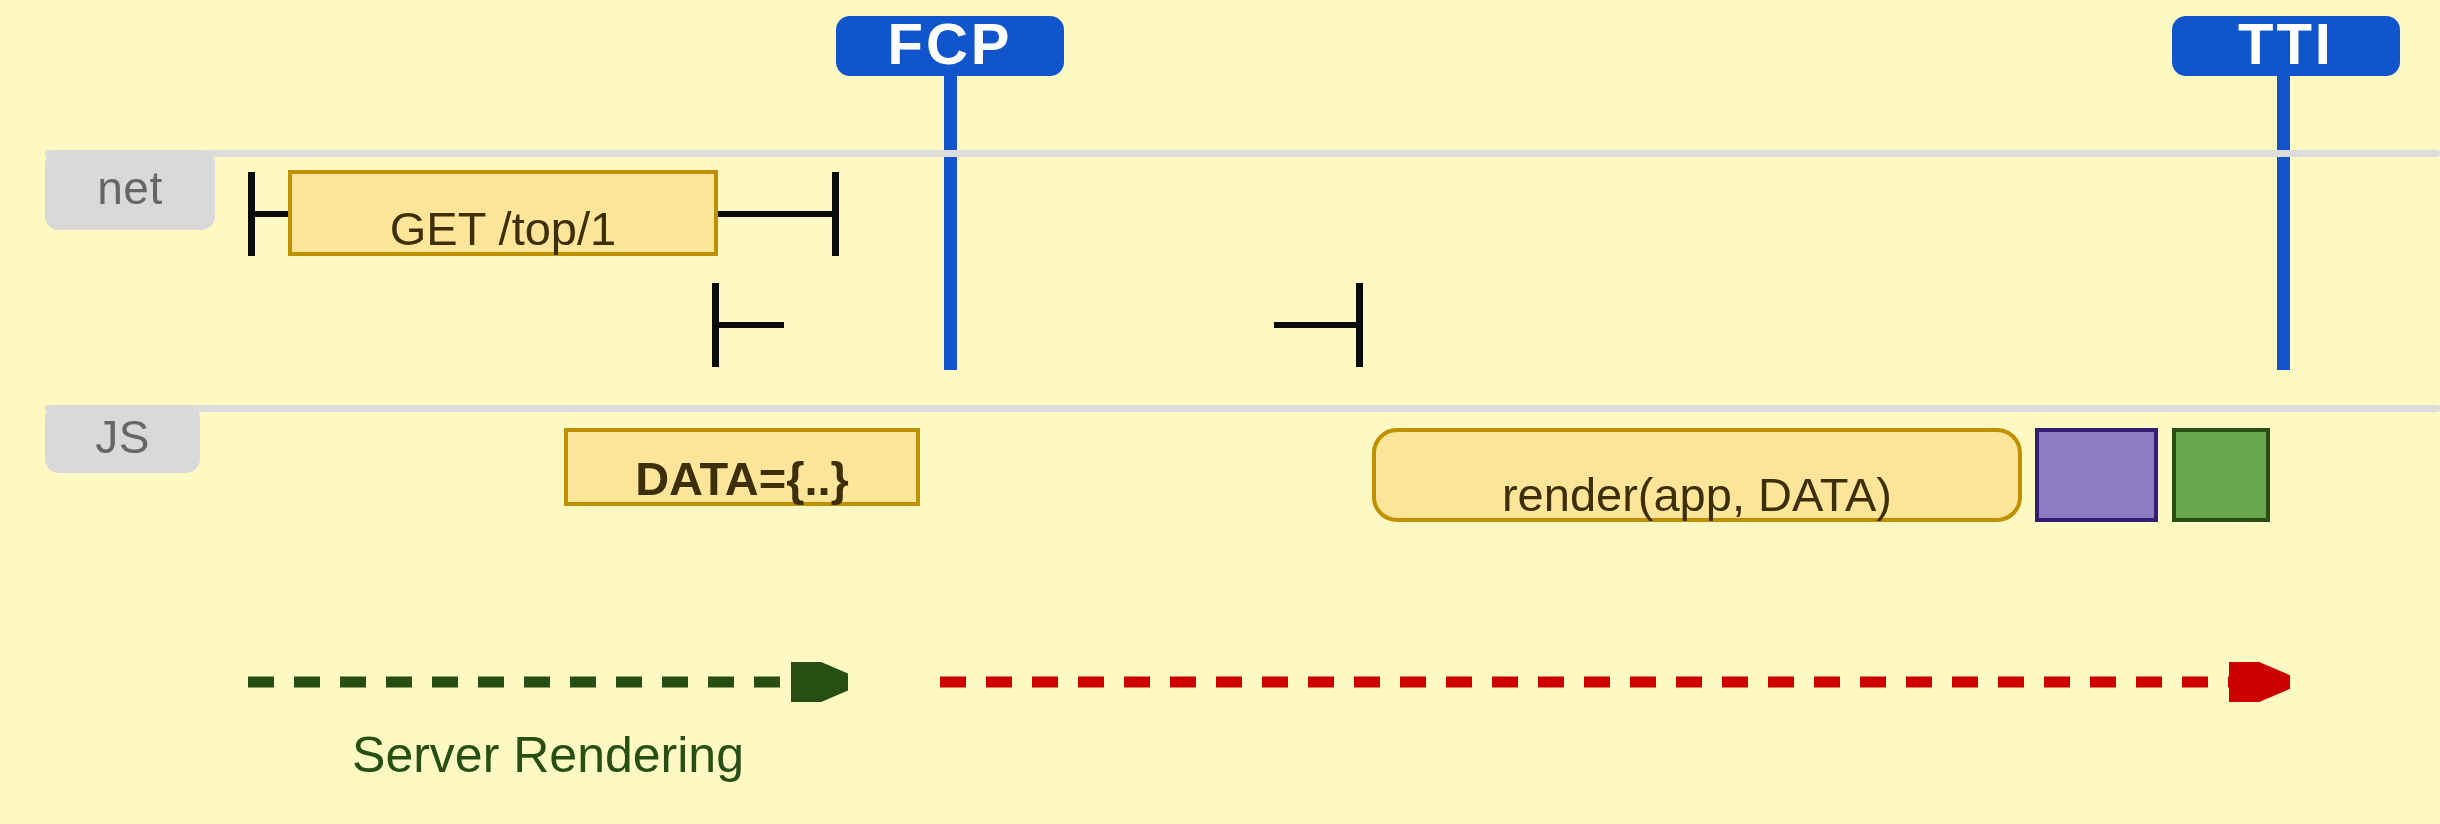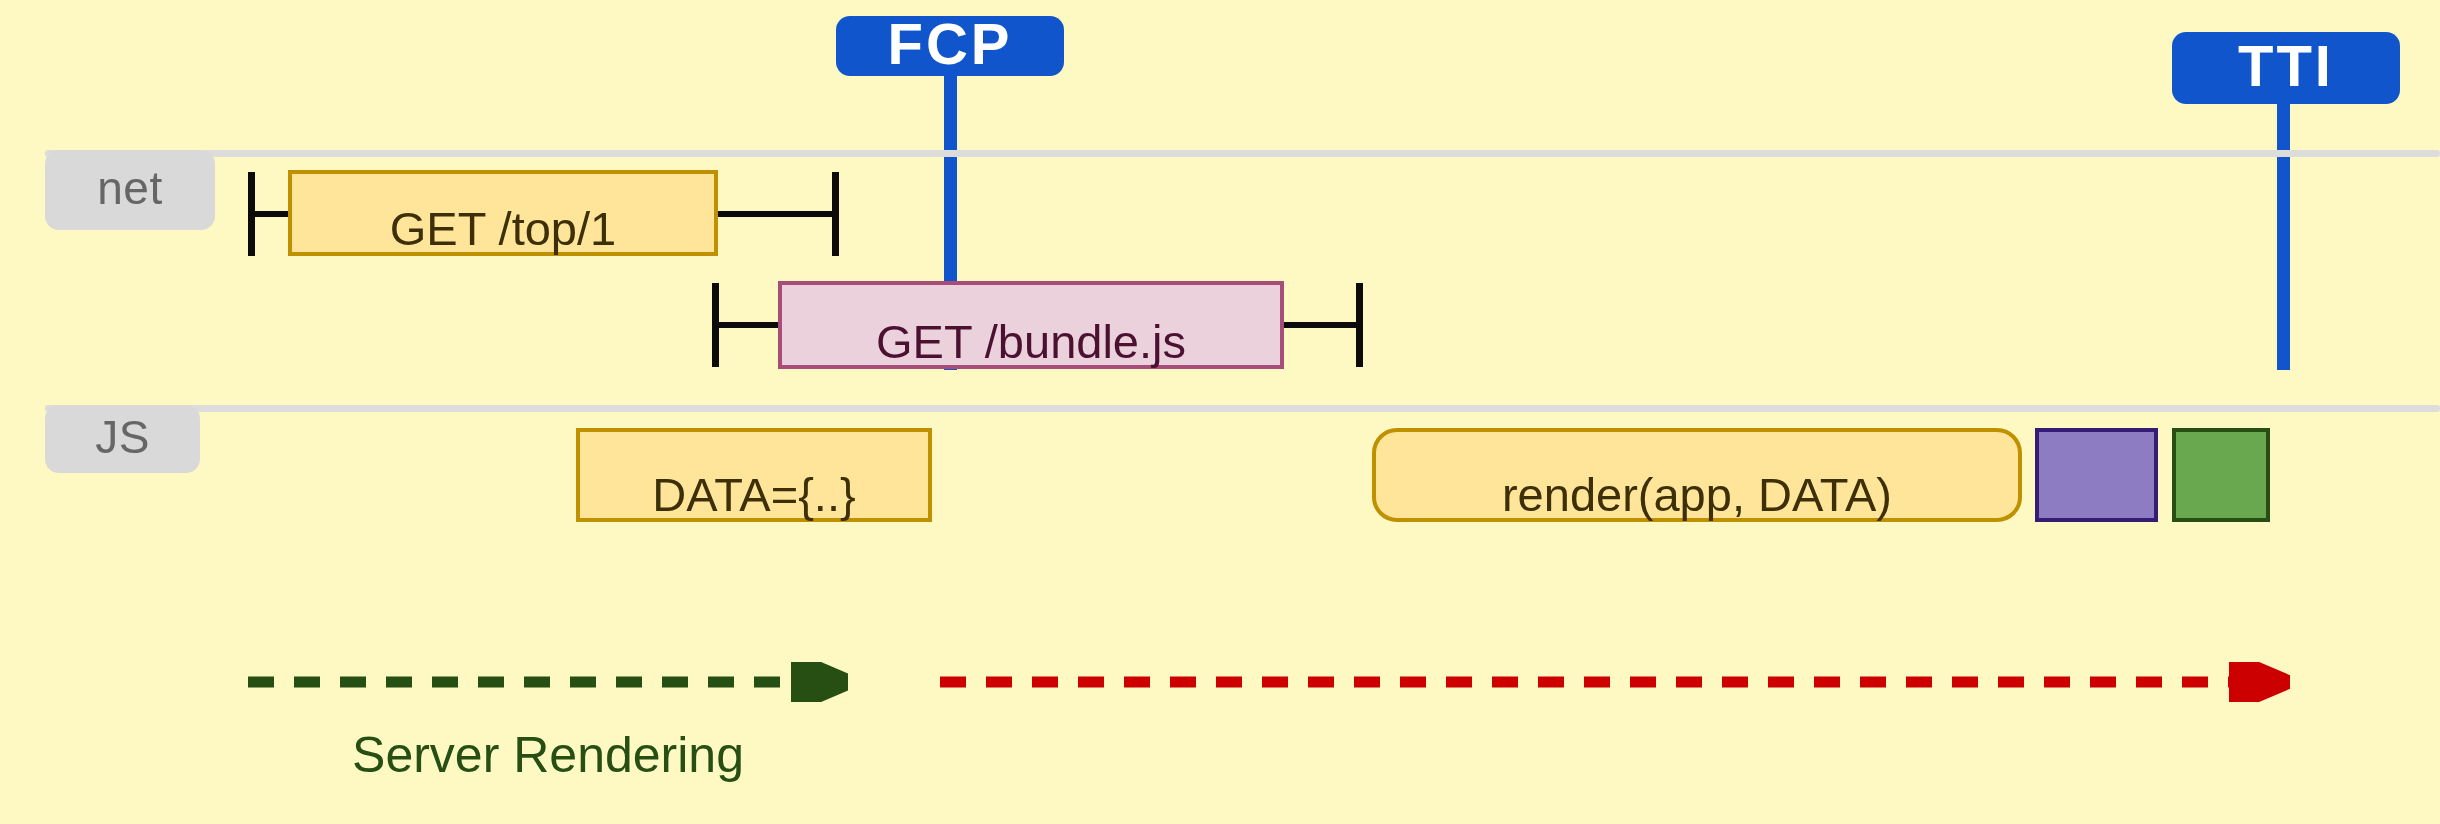--- a/index.html
+++ b/index.html
@@ -130,51 +130,48 @@
 <body>
 
 <div id="stage">
 
   <div class="marker-line" style="left:944px; top:70px; height:300px;"></div>
   <div class="marker-badge" style="left:836px; top:16px; width:228px; height:60px;">
     <span>FCP</span>
   </div>
 
   <div class="marker-line" style="left:2277px; top:70px; height:300px;"></div>
-  <div class="marker-badge" style="left:2172px; top:32px; width:228px; height:72px;">
+  <div class="marker-badge" style="left:2172px; top:16px; width:228px; height:60px;">
     <span>TTI</span>
   </div>
 
   <div class="lane-rule" style="top:150px;"></div>
   <div class="lane-chip" style="left:45px; top:150px; width:170px; height:80px;">
     <span>net</span>
   </div>
 
   <div class="whisker-cap" style="left:248px; top:172px; height:84px;"></div>
   <div class="whisker-bar" style="left:248px; top:211px; width:48px;"></div>
   <div class="whisker-bar" style="left:712px; top:211px; width:126px;"></div>
   <div class="whisker-cap" style="left:832px; top:172px; height:84px;"></div>
   <div class="task yellow" style="left:288px; top:170px; width:430px; height:86px;">
     <span>GET /top/1</span>
   </div>
 
   <div class="whisker-cap" style="left:712px; top:283px; height:84px;"></div>
   <div class="whisker-bar" style="left:712px; top:322px; width:72px;"></div>
   <div class="whisker-bar" style="left:1274px; top:322px; width:86px;"></div>
   <div class="whisker-cap" style="left:1356px; top:283px; height:84px;"></div>
-  <div class="task pink" style="left:778px; top:281px; width:506px; height:88px;">
-    <span>GET /bundle.js</span>
-  </div>
 
   <div class="lane-rule" style="top:405px;"></div>
   <div class="lane-chip" style="left:45px; top:405px; width:155px; height:68px;">
     <span>JS</span>
   </div>
 
-  <div class="task yellow" style="left:576px; top:428px; width:356px; height:94px;">
+  <div class="task yellow" style="left:564px; top:428px; width:356px; height:78px;font-weight:bold;">
     <span>DATA={..}</span>
   </div>
 
   <div class="task yellow" style="left:1372px; top:428px; width:650px; height:94px;border-radius:25px;">
     <span>render(app, DATA)</span>
   </div>
 
   <div class="task purple" style="left:2035px; top:428px; width:123px; height:94px;"></div>
 
   <div class="task green" style="left:2172px; top:428px; width:98px; height:94px;"></div>

